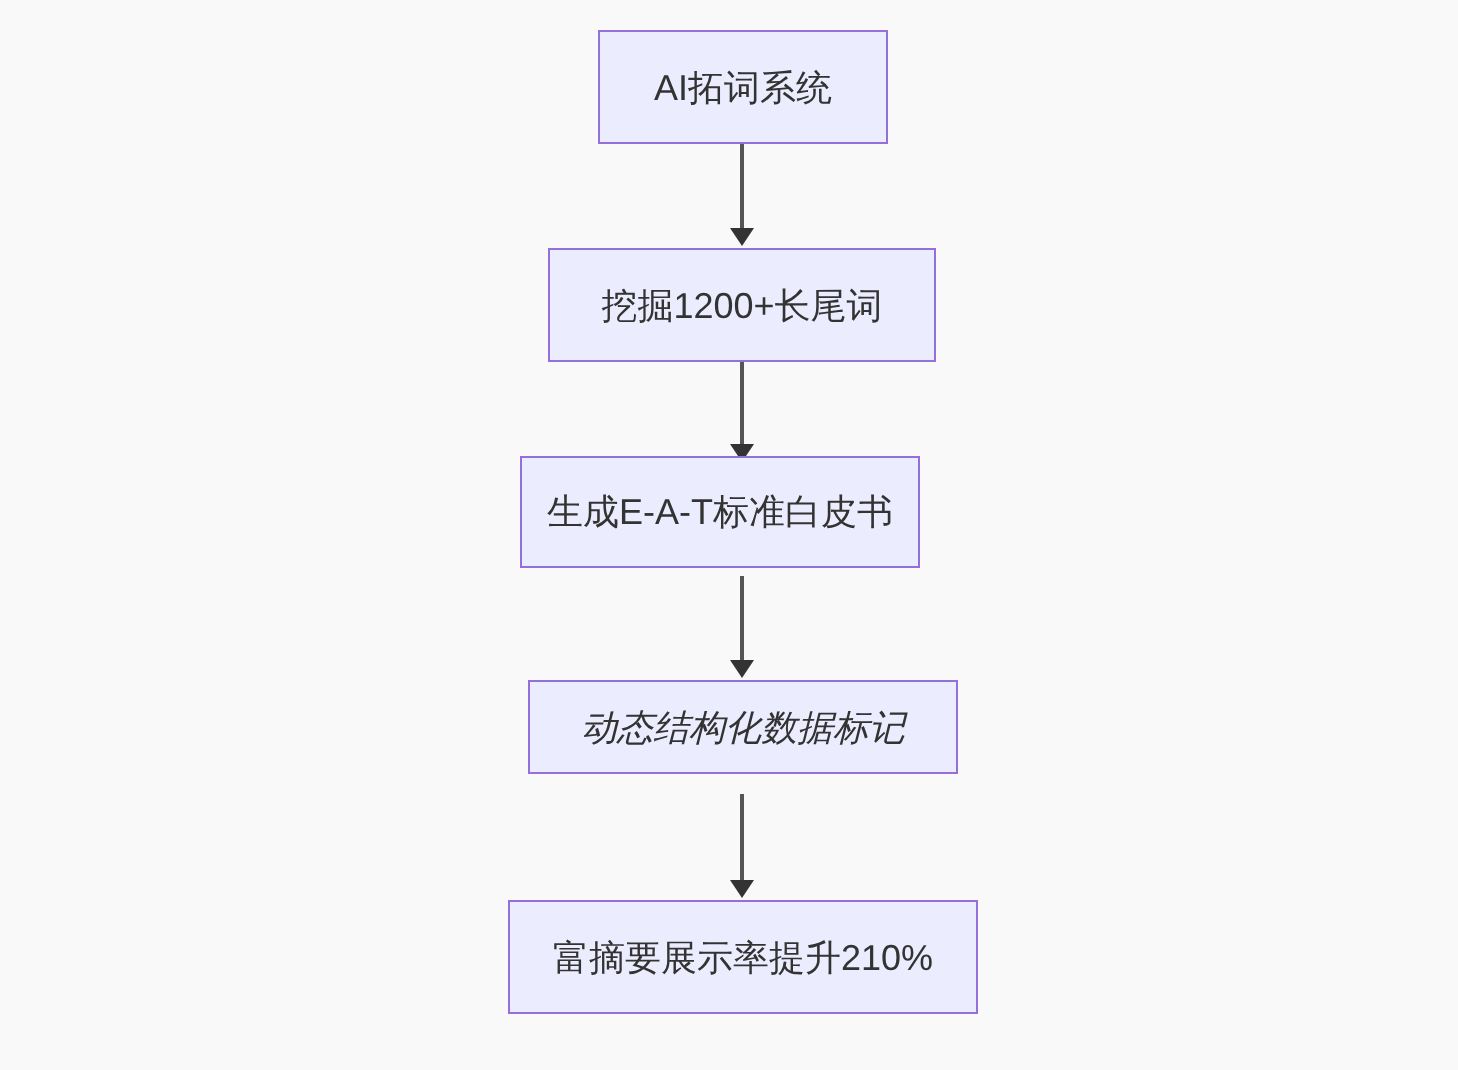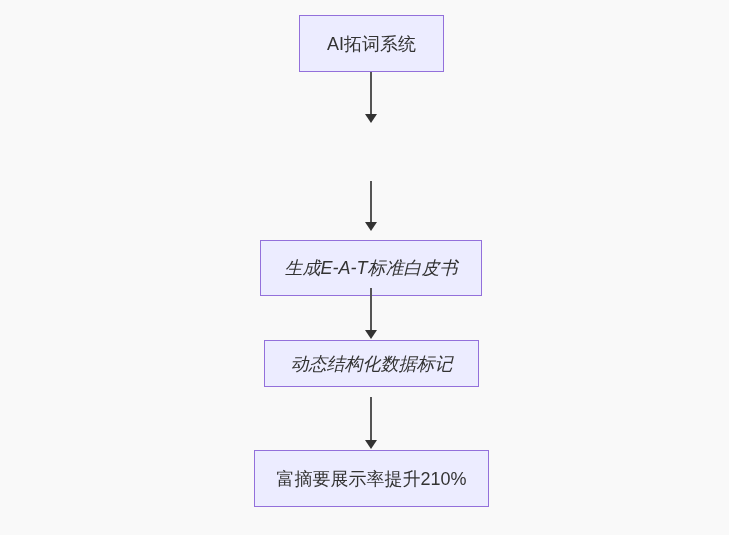--- a/index.html
+++ b/index.html
@@ -23,21 +23,21 @@
     color: #333333;
     font-size: 18px;
     display: flex;
     align-items: center;
     justify-content: center;
     text-align: left;
     white-space: nowrap;
   }
   .node1 { left: 299px; top: 15px;  width: 145px; height: 57px; }
   .node2 { left: 274px; top: 124px; width: 194px; height: 57px; }
-  .node3 { left: 260px; top: 240px; width: 222px; height: 56px; font-style: italic; }
+  .node3 { left: 260px; top: 228px; width: 200px; height: 56px; }
   .node4 { left: 264px; top: 340px; width: 215px; height: 47px; font-style: italic; }
   .node5 { left: 254px; top: 450px; width: 235px; height: 57px; }
 
   .edge {
     position: absolute;
     left: 365px;
     width: 12px;
   }
   .edge1 { top: 72px;  height: 51px; }
   .edge2 { top: 181px; height: 50px; }
@@ -68,20 +68,21 @@
 
 <div class="canvas">
 
   <div class="node node1">AI拓词系统</div>
 
   <div class="edge edge1">
     <div class="shaft"></div>
     <div class="head"></div>
   </div>
 
+  <div class="node node2">挖掘1200+长尾词</div>
 
   <div class="edge edge2">
     <div class="shaft"></div>
     <div class="head"></div>
   </div>
 
   <div class="node node3">生成E-A-T标准白皮书</div>
 
   <div class="edge edge3">
     <div class="shaft"></div>

